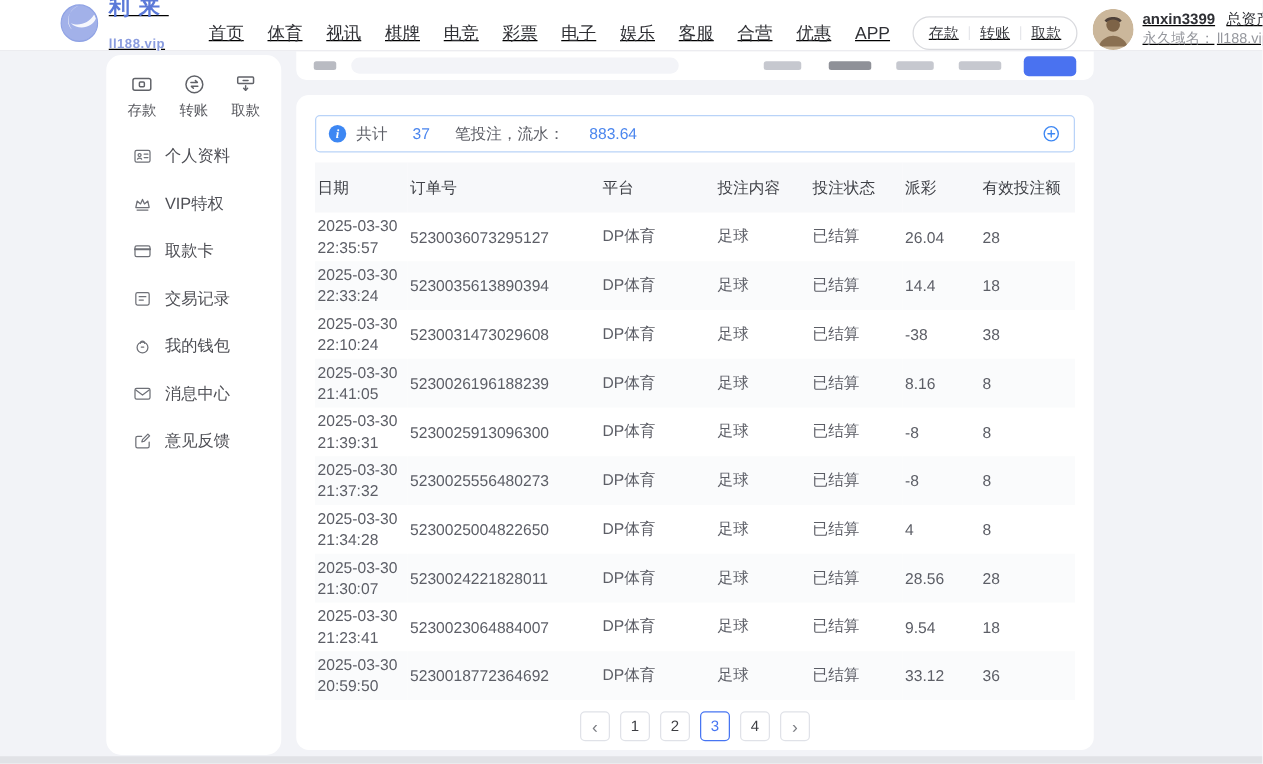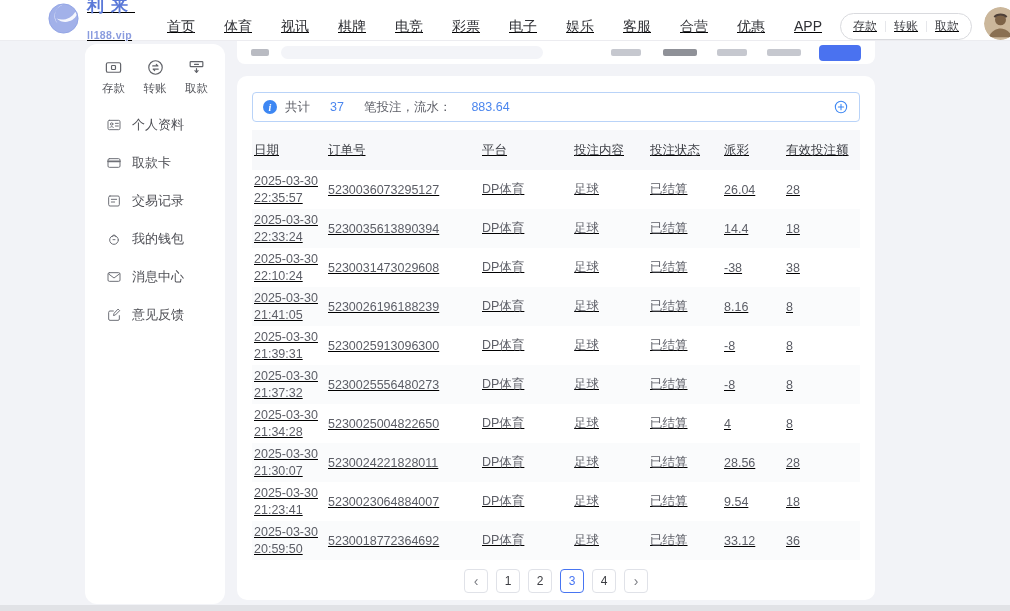--- a/index.html
+++ b/index.html
@@ -16,21 +16,21 @@
     position:absolute; top:0; left:0; right:0; height:41px;
     background:#fff; border-bottom:1px solid #ececf0;
     display:flex; align-items:flex-end;
     padding:0 20px 0 48px; z-index:5; white-space:nowrap;text-decoration:underline;
   }
   .logo { display:flex; align-items:center; gap:8px; cursor:pointer; }
   .logo-mark svg { width:31px; height:31px; display:block; }
   .logo-text { display:flex; flex-direction:column; line-height:1; }
   .logo-title { font-size:17px; font-weight:700; color:#5b79d8; letter-spacing:7px; }
   .logo-domain { font-size:10.5px; font-weight:700; color:#8a9cdf; margin-top:16px; letter-spacing:.4px; }
-  .top-nav { display:flex; gap:29px; margin-left:32px; }
+  .top-nav { display:flex; gap:19px; margin-left:32px; }
   .nav-item { font-size:14px; color:#2f3035; cursor:pointer; padding:4px 0; }
   .wallet-pill {
     display:flex; align-items:center; margin-left:18px;
     border:1px solid #d9dade; border-radius:15px; height:27px; padding:0 12px; gap:8px;
   }
   .pill-item { font-size:12px; color:#3a3b40; cursor:pointer; }
   .pill-divider { width:1px; height:11px; background:#e6e7eb; }
   .user-block { display:flex; align-items:center; margin-left:12px; gap:7px; cursor:pointer; }
   .avatar { width:33px; height:33px; border-radius:50%; overflow:hidden; flex:none; }
   .avatar svg { width:100%; height:100%; display:block; }
@@ -91,21 +91,21 @@
     width:14px; height:14px; border-radius:50%; background:#3d87f3; color:#fff;
     font-size:10px; font-weight:700; font-style:italic;
     font-family:"Liberation Serif", serif;
     display:flex; align-items:center; justify-content:center; flex:none;
   }
   .sum-text { font-size:12.5px; color:#5c5e66; margin-left:8px; }
   .sum-text .blue { color:#4b86ee; margin:0 20px; }
   .plus-icon { margin-left:auto; color:#3d87f3; display:flex; cursor:pointer; }
   .plus-icon svg { width:16px; height:16px; }
 
-  .bets-table { width:100%; border-collapse:collapse; table-layout:fixed; margin-top:8px;text-decoration:underline; }
+  .bets-table { width:100%; border-collapse:collapse; table-layout:fixed; margin-top:8px; }
   .bets-table th {
     height:40px; background:#f7f8fa; font-weight:400; text-align:left;
     font-size:12.5px; color:#3f4147; padding:0 4px 0 2px;
   }
   .bets-table td { height:39px; font-size:12.5px; color:#5c5e66; padding:0 4px 0 2px; }
   .bets-table tr.alt td { background:#fafbfc; }
   .bet-date, .bet-time { line-height:1.32; }
 
   .pagination { height:24px; display:flex; justify-content:center; align-items:center; gap:8px; margin-top:9px; }
   .pg-btn {
@@ -226,20 +226,29 @@
           <span class="ico">
             <svg viewBox="0 0 24 24" fill="none" stroke="currentColor" stroke-width="1.5" stroke-linecap="round" stroke-linejoin="round">
               <rect x="3" y="5" width="18" height="14" rx="2"></rect>
               <circle cx="8.5" cy="10.5" r="1.8"></circle>
               <path d="M6 15.5c.6-1.6 4.4-1.6 5 0"></path>
               <path d="M14 9.5h4.5"></path>
               <path d="M14 13.5h4.5"></path>
             </svg>
           </span>
           <span>个人资料</span>
+        </div>
+        <div class="menu-item">
+          <span class="ico">
+            <svg viewBox="0 0 24 24" fill="none" stroke="currentColor" stroke-width="1.5" stroke-linecap="round" stroke-linejoin="round">
+              <path d="M4 16.5L5.6 8.8l4 3.4L12 6.8l2.4 5.4 4-3.4L20 16.5z"></path>
+              <path d="M5.5 19.5h13"></path>
+            </svg>
+          </span>
+          <span>VIP特权</span>
         </div>
         <div class="menu-item">
           <span class="ico">
             <svg viewBox="0 0 24 24" fill="none" stroke="currentColor" stroke-width="1.5" stroke-linecap="round" stroke-linejoin="round">
               <rect x="3" y="5.5" width="18" height="13" rx="2"></rect>
               <path d="M3 9.5h18" stroke-width="2.4"></path>
             </svg>
           </span>
           <span>取款卡</span>
         </div>

